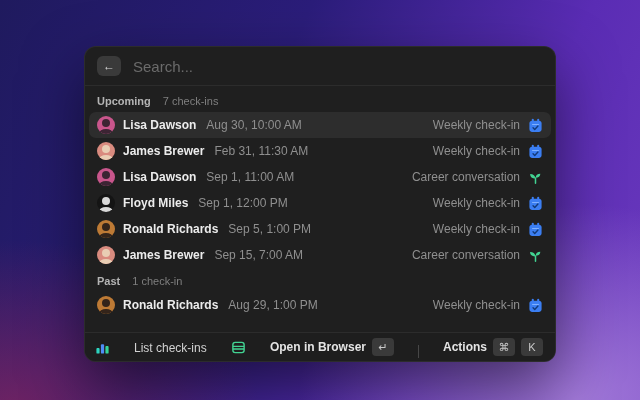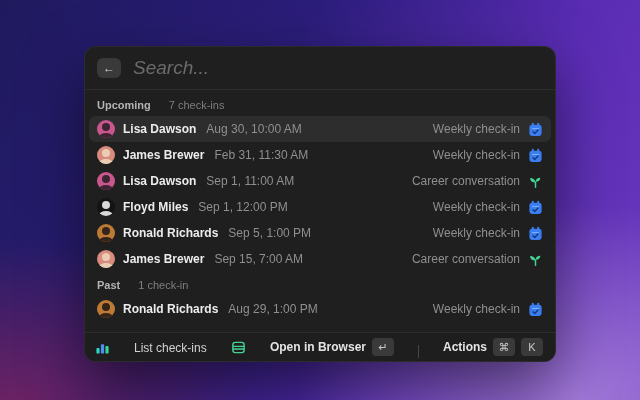--- a/index.html
+++ b/index.html
@@ -15,25 +15,25 @@
     position:absolute;left:84px;top:46px;width:472px;height:316px;
     background:#1f1f1f;border-radius:12px;border:1px solid rgba(255,255,255,.06);
     box-shadow:0 24px 60px rgba(0,0,0,.5);
     display:flex;flex-direction:column;box-sizing:border-box;overflow:hidden;
   }
   
   .searchbar{display:flex;align-items:center;gap:10px;padding:9px 12px;border-bottom:1px solid #2c2c2c;flex:none;}
   .backbtn{width:24px;height:20px;border-radius:6px;background:#3a3a3a;color:#d6d6d6;
     display:flex;align-items:center;justify-content:center;font-size:12px;cursor:pointer;flex:none;}
   .searchinput{flex:1;background:transparent;border:none;outline:none;color:#e8e8e8;
-    font-size:19px;font-family:inherit;font-style:italic;}
+    font-size:15px;font-family:inherit;}
   .searchinput::placeholder{color:#6b6b6b;}
   
   .list{flex:1;padding:2px 4px 6px;overflow:hidden;}
-  .sec-head{display:flex;gap:18px;align-items:center;padding:7px 8px 5px;}
+  .sec-head{display:flex;gap:12px;align-items:center;padding:7px 8px 5px;}
   .sec-title{font-size:11px;font-weight:700;color:#b4b4b4;}
   .sec-count{font-size:11px;color:#7f7f7f;}
   .row{display:flex;align-items:center;gap:8px;height:26px;padding:0 8px;border-radius:7px;cursor:pointer;}
   .row.selected{background:#2d2d2d;}
   .avatar{width:18px;height:18px;border-radius:50%;background:var(--abg,#555);
     position:relative;overflow:hidden;flex:none;}
   .avatar::before{content:"";position:absolute;left:50%;top:3px;width:8px;height:8px;
     margin-left:-4px;border-radius:50%;background:var(--afg,#999);}
   .avatar::after{content:"";position:absolute;left:50%;bottom:-4px;width:14px;height:9px;
     margin-left:-7px;border-radius:50%;background:var(--afg,#999);}

